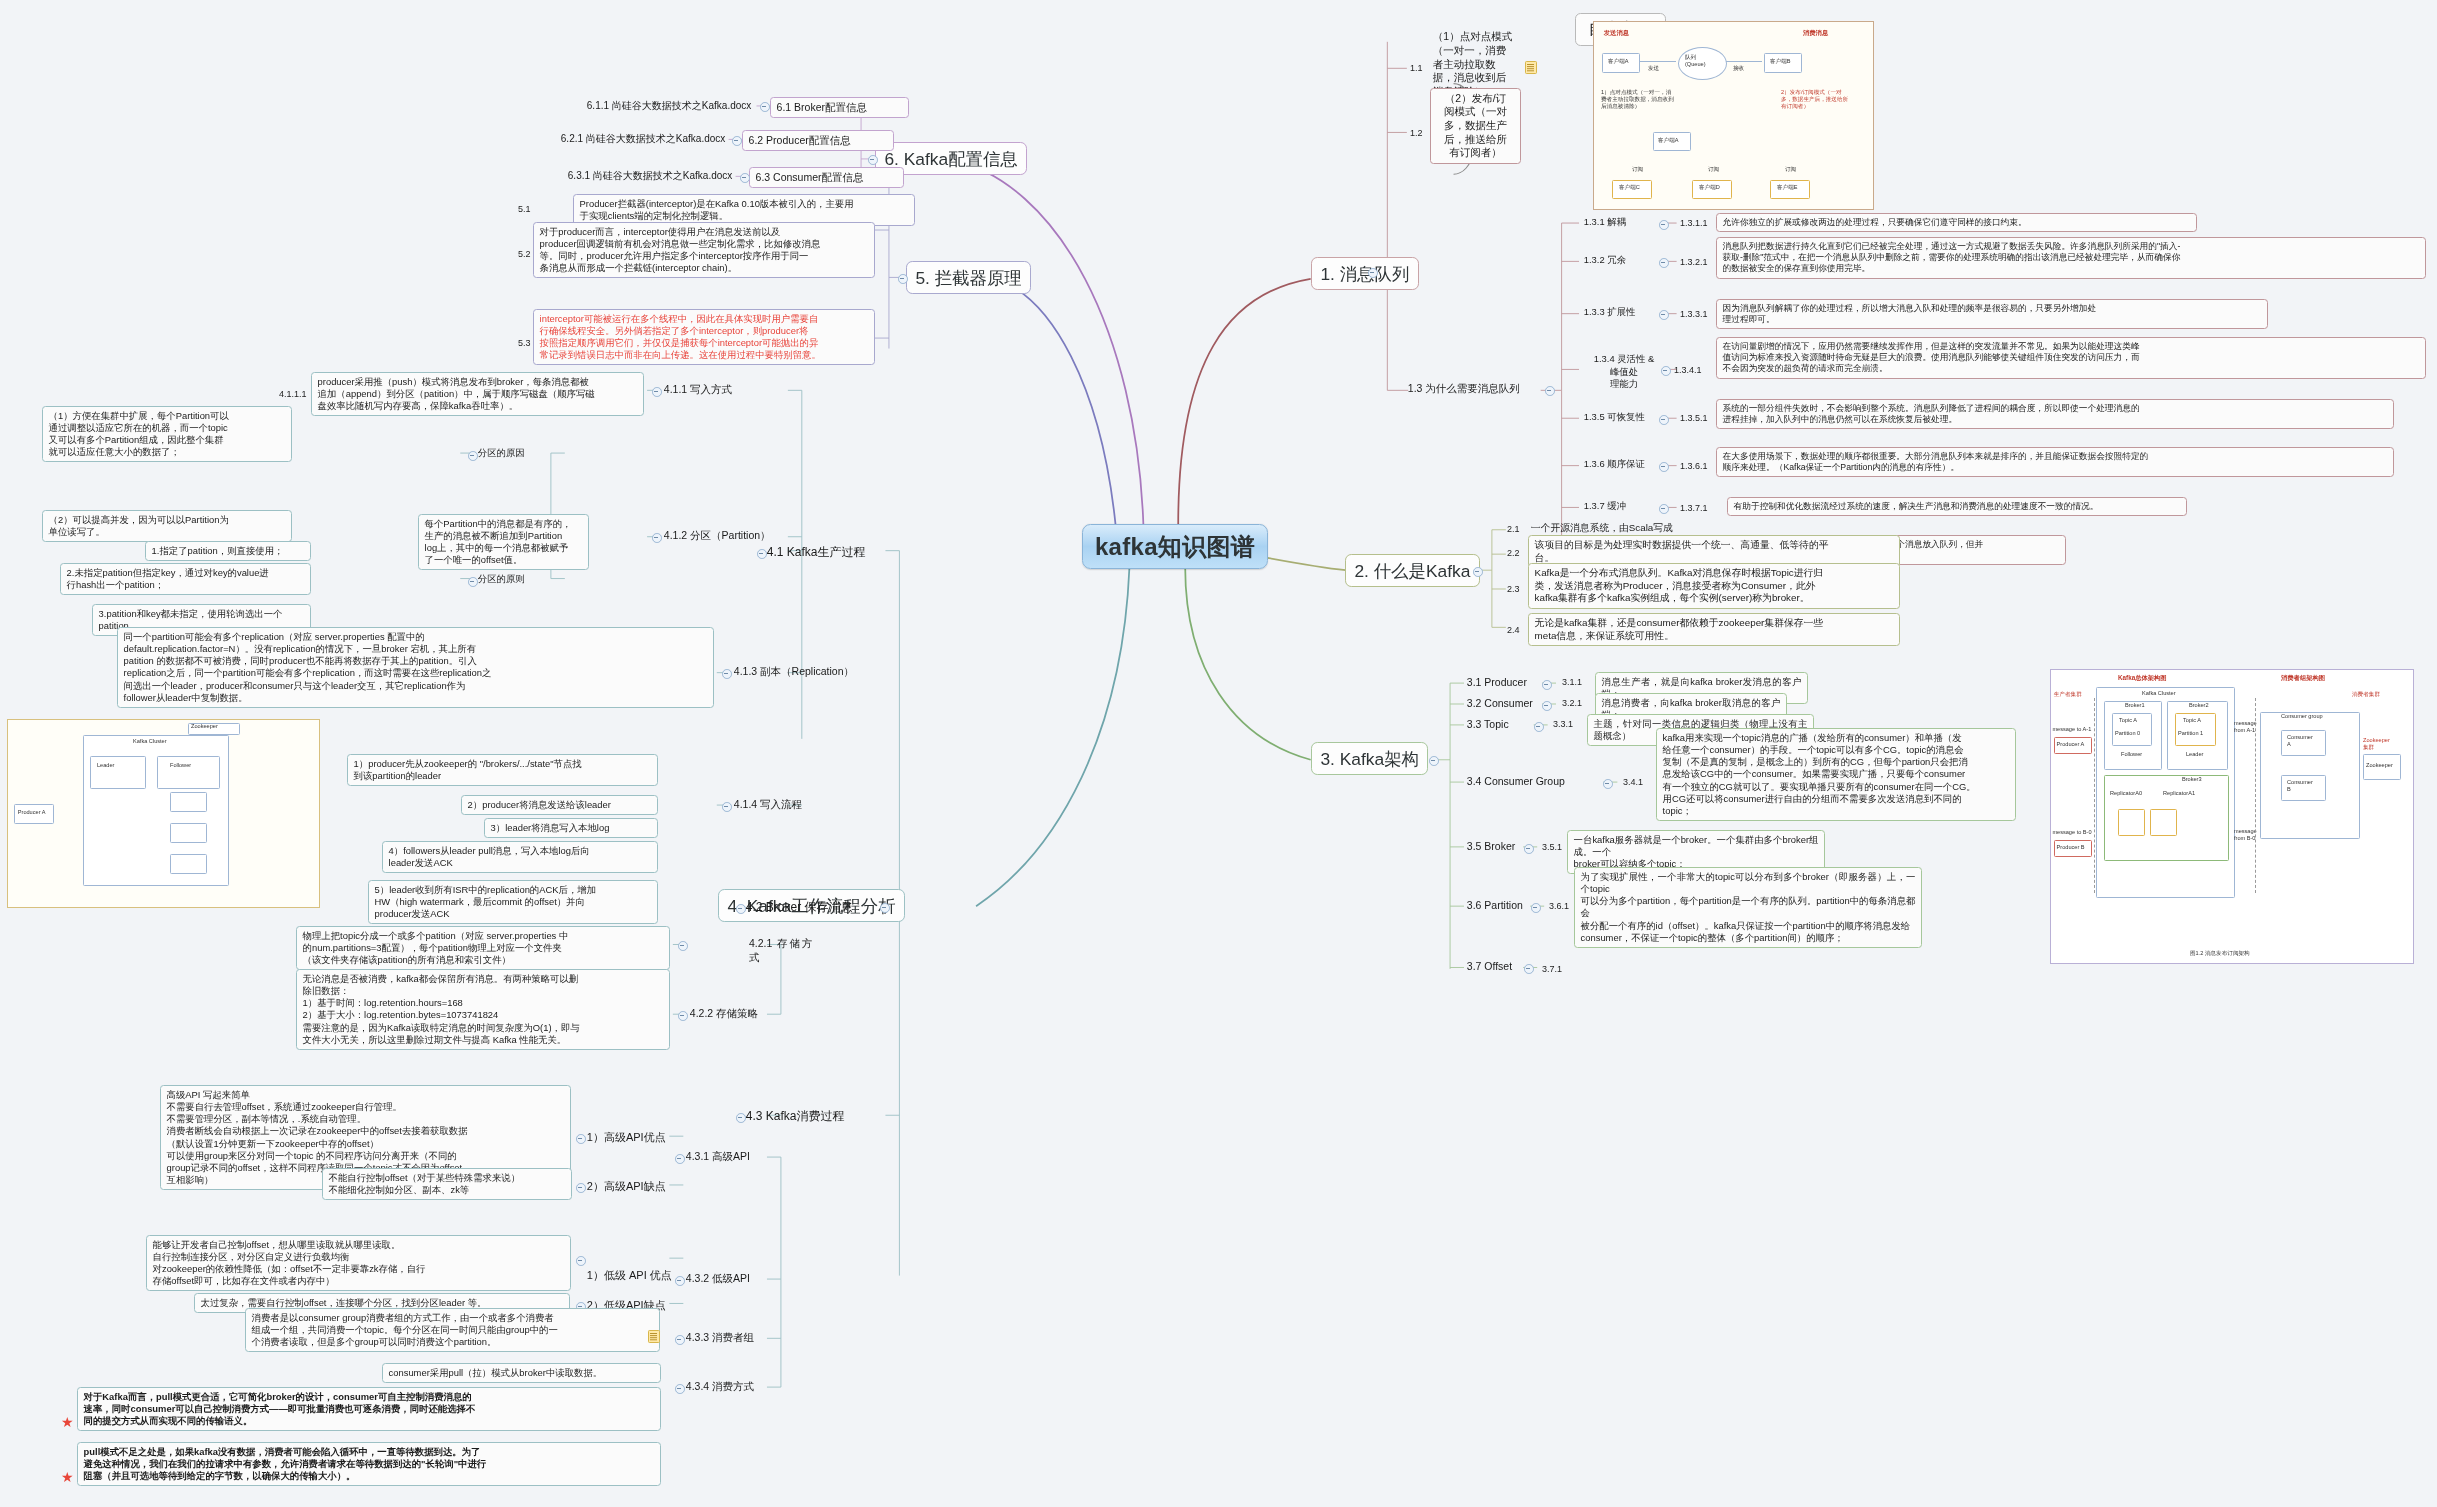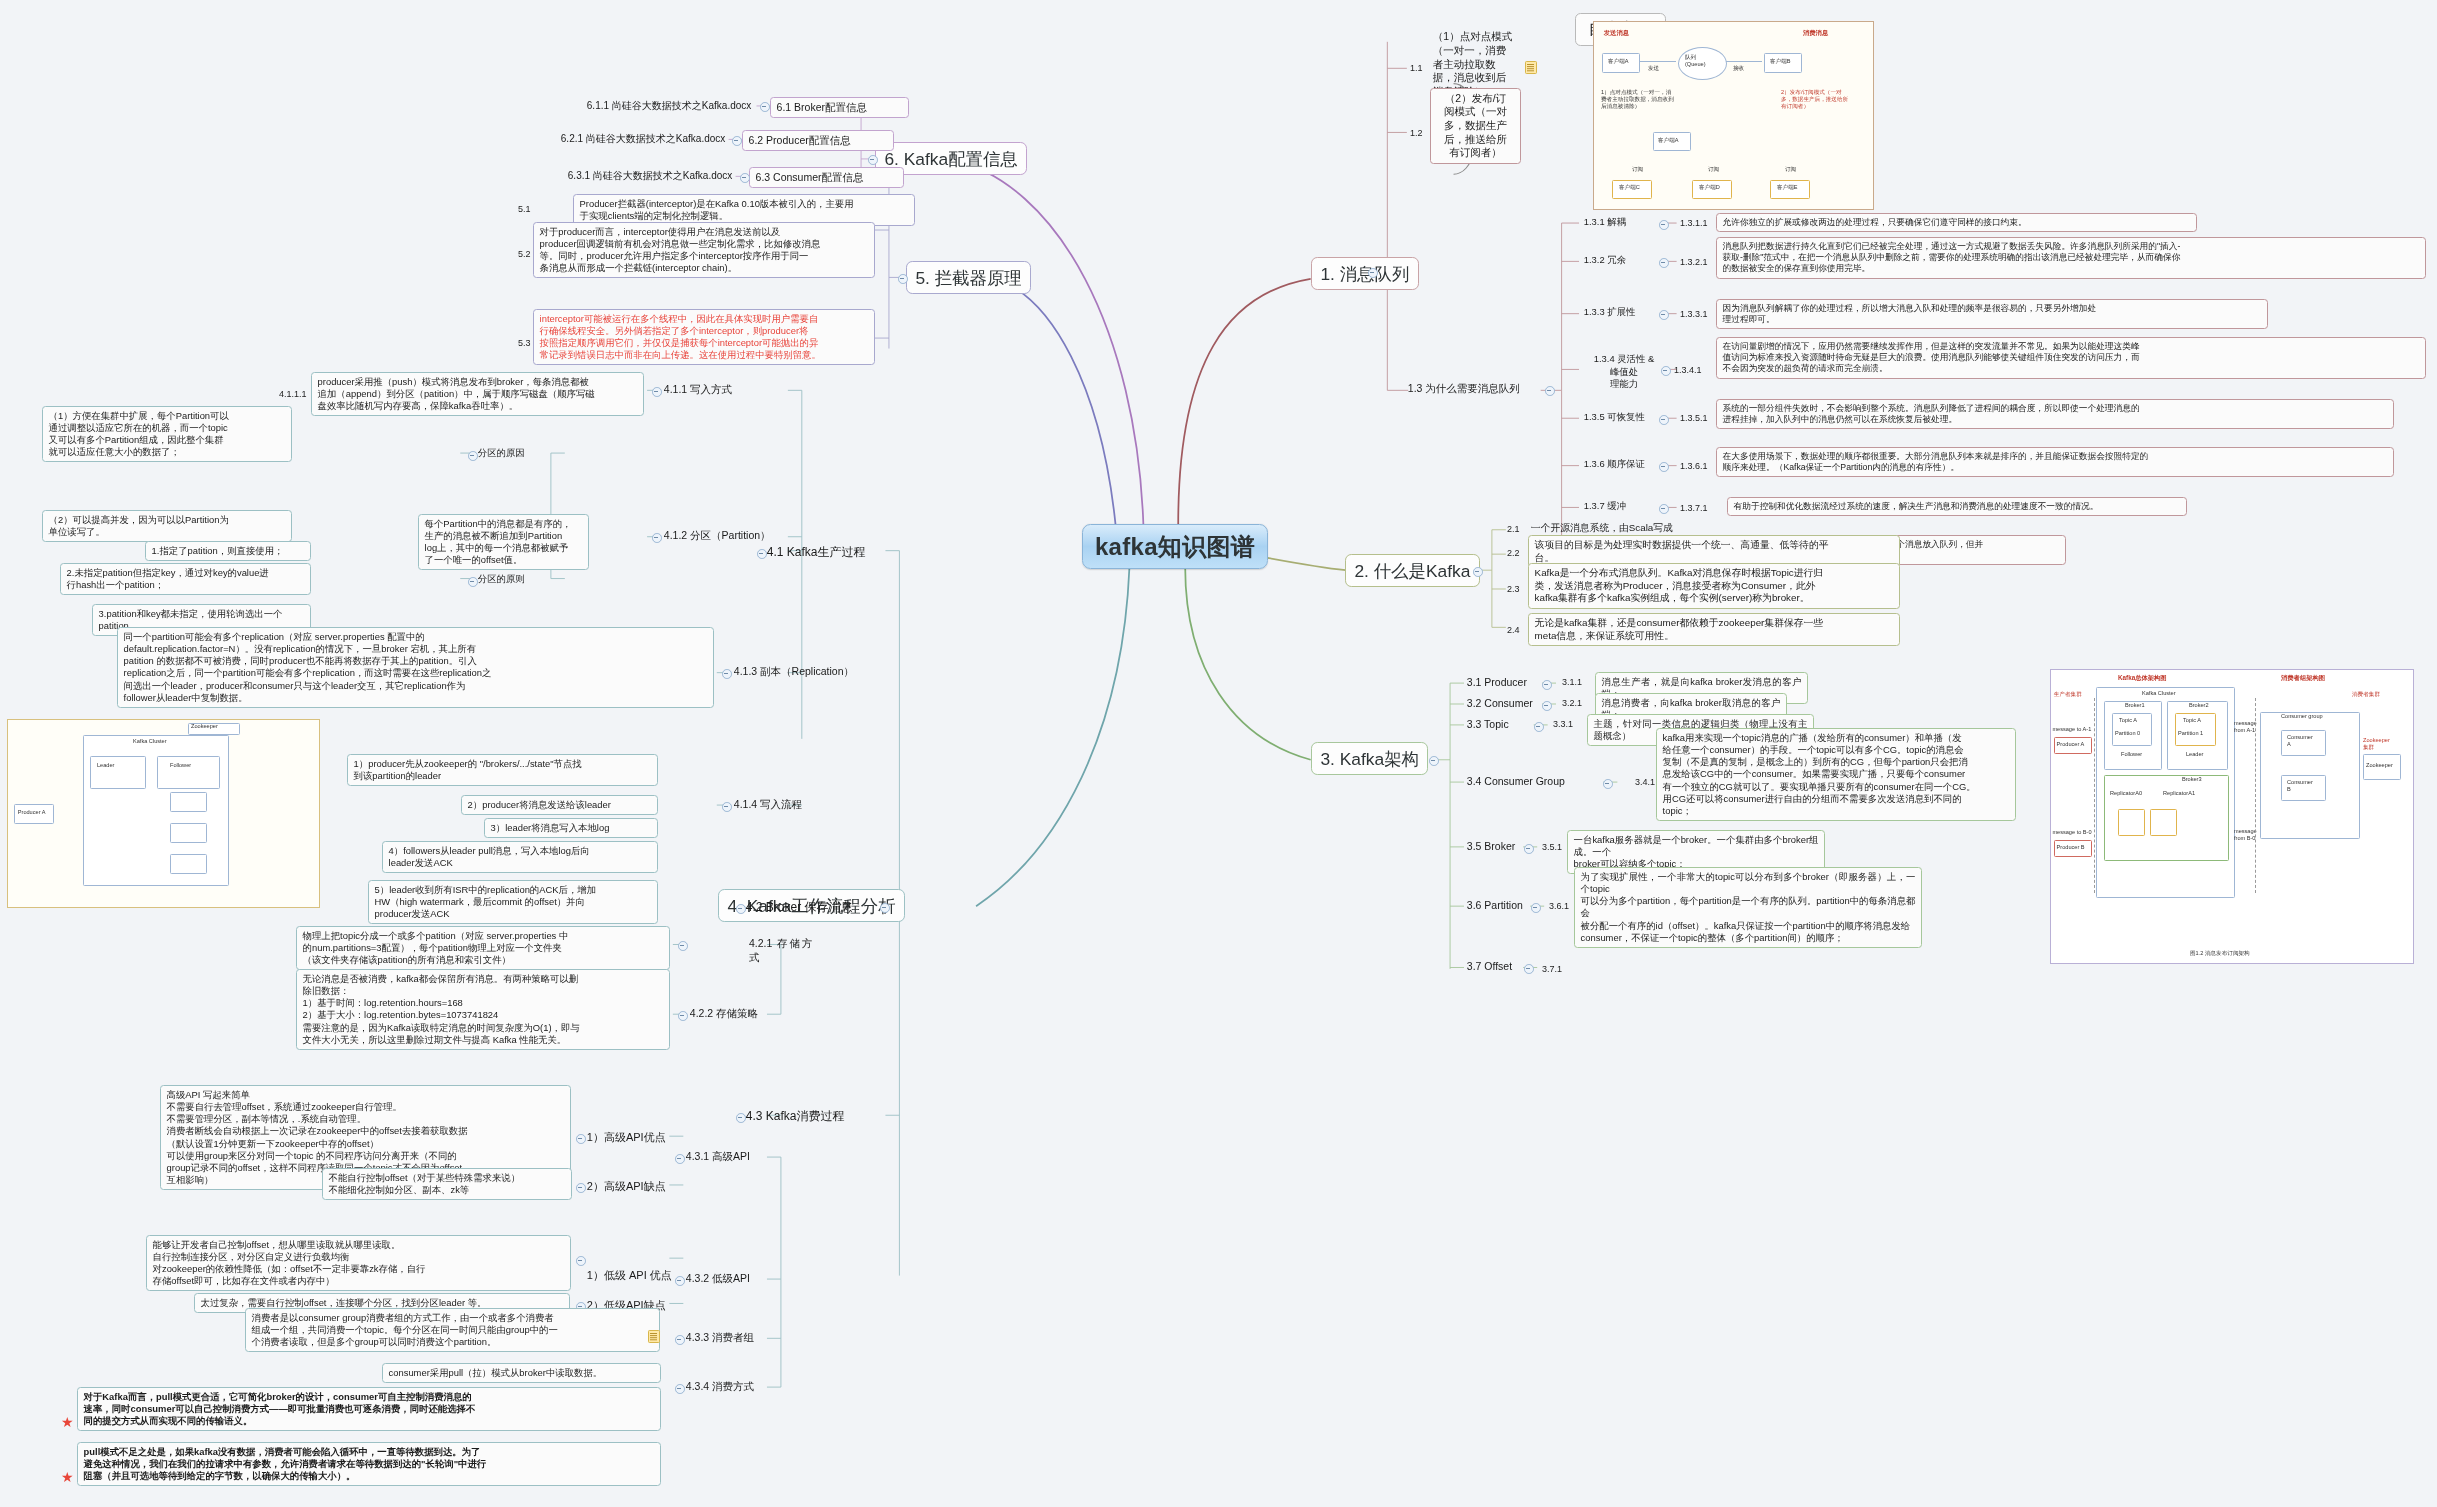--- a/index.html
+++ b/index.html
@@ -416,21 +416,21 @@
   <div class="dot" style="left:1531px;top:903px;"></div>
   <div class="dot" style="left:1524px;top:964px;"></div>
 
   <div class="numtag" style="left:1562px;top:677px;">3.1.1</div>
   <div class="node c-green t13" style="left:1595px;top:672px;width:213px;">消息生产者，就是向kafka broker发消息的客户端；</div>
   <div class="numtag" style="left:1562px;top:698px;">3.2.1</div>
   <div class="node c-green t13" style="left:1595px;top:693px;width:192px;">消息消费者，向kafka broker取消息的客户端；</div>
   <div class="numtag" style="left:1553px;top:719px;">3.3.1</div>
   <div class="node c-green t13" style="left:1587px;top:714px;width:227px;">主题，针对同一类信息的逻辑归类（物理上没有主题概念）</div>
 
-  <div class="numtag" style="left:1623px;top:777px;margin-left:12px;">3.4.1</div>
+  <div class="numtag" style="left:1623px;top:777px;">3.4.1</div>
   <div class="node c-green t13" style="left:1656px;top:728px;width:360px;">kafka用来实现一个topic消息的广播（发给所有的consumer）和单播（发
 给任意一个consumer）的手段。一个topic可以有多个CG。topic的消息会
 复制（不是真的复制，是概念上的）到所有的CG，但每个partion只会把消
 息发给该CG中的一个consumer。如果需要实现广播，只要每个consumer
 有一个独立的CG就可以了。要实现单播只要所有的consumer在同一个CG。
 用CG还可以将consumer进行自由的分组而不需要多次发送消息到不同的
 topic；</div>
 
   <div class="numtag" style="left:1542px;top:842px;">3.5.1</div>
   <div class="node c-green t13" style="left:1567px;top:830px;width:258px;">一台kafka服务器就是一个broker。一个集群由多个broker组成。一个

